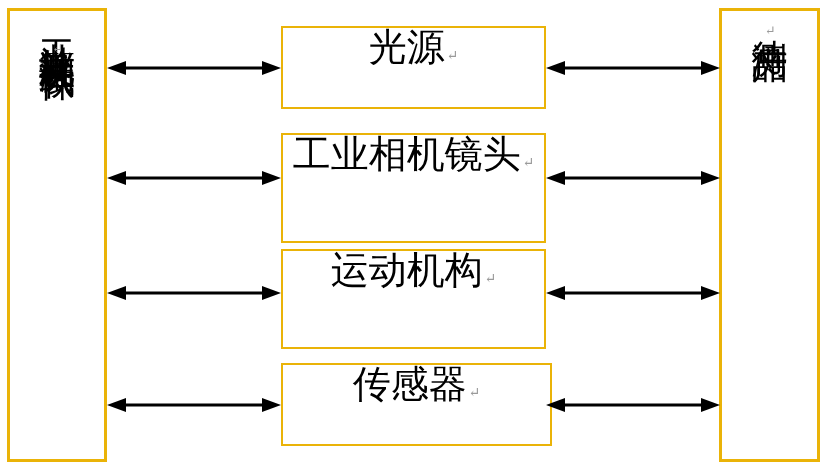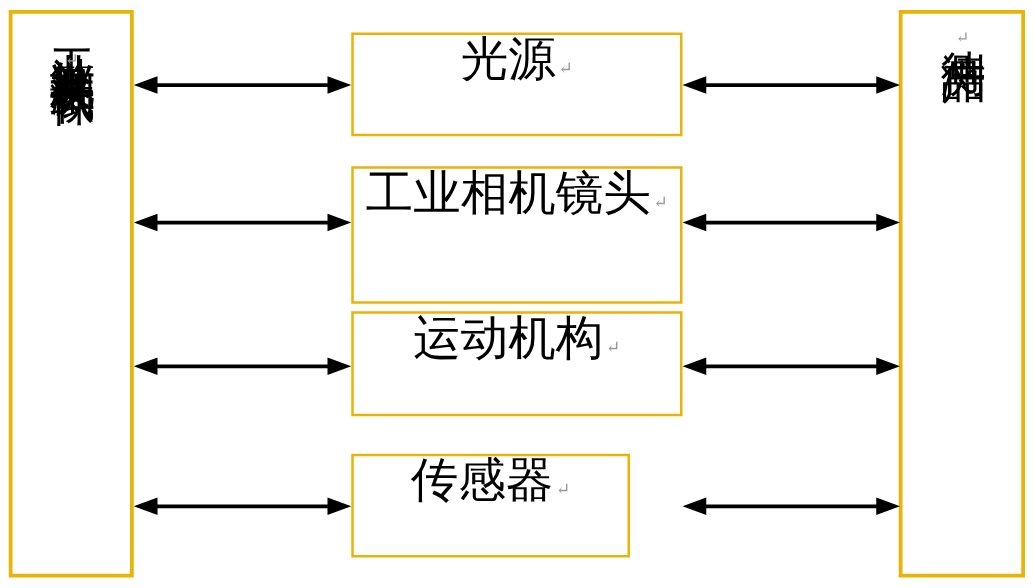--- a/index.html
+++ b/index.html
@@ -78,28 +78,28 @@
       </span>
   </div>
 
   <div class="node" style="left:281px; top:133px; width:265px; height:110px;">
     <span class="hlabel">
         <span>工业相机镜头</span>
         <span class="hmark">↵</span>
       </span>
   </div>
 
-  <div class="node" style="left:281px; top:249px; width:265px; height:84px;">
+  <div class="node" style="left:281px; top:249px; width:265px; height:100px;">
     <span class="hlabel">
         <span>运动机构</span>
         <span class="hmark">↵</span>
       </span>
   </div>
 
-  <div class="node" style="left:281px; top:363px; width:223px; height:83px;">
+  <div class="node" style="left:281px; top:363px; width:271px; height:83px;">
     <span class="hlabel">
         <span>传感器</span>
         <span class="hmark">↵</span>
       </span>
   </div>
 
   <div class="node side" style="left:719px; top:8px; width:101px; height:454px;">
     <span class="vcol"><span>待测产品</span><span class="vmark">↵</span></span>
   </div>
 

